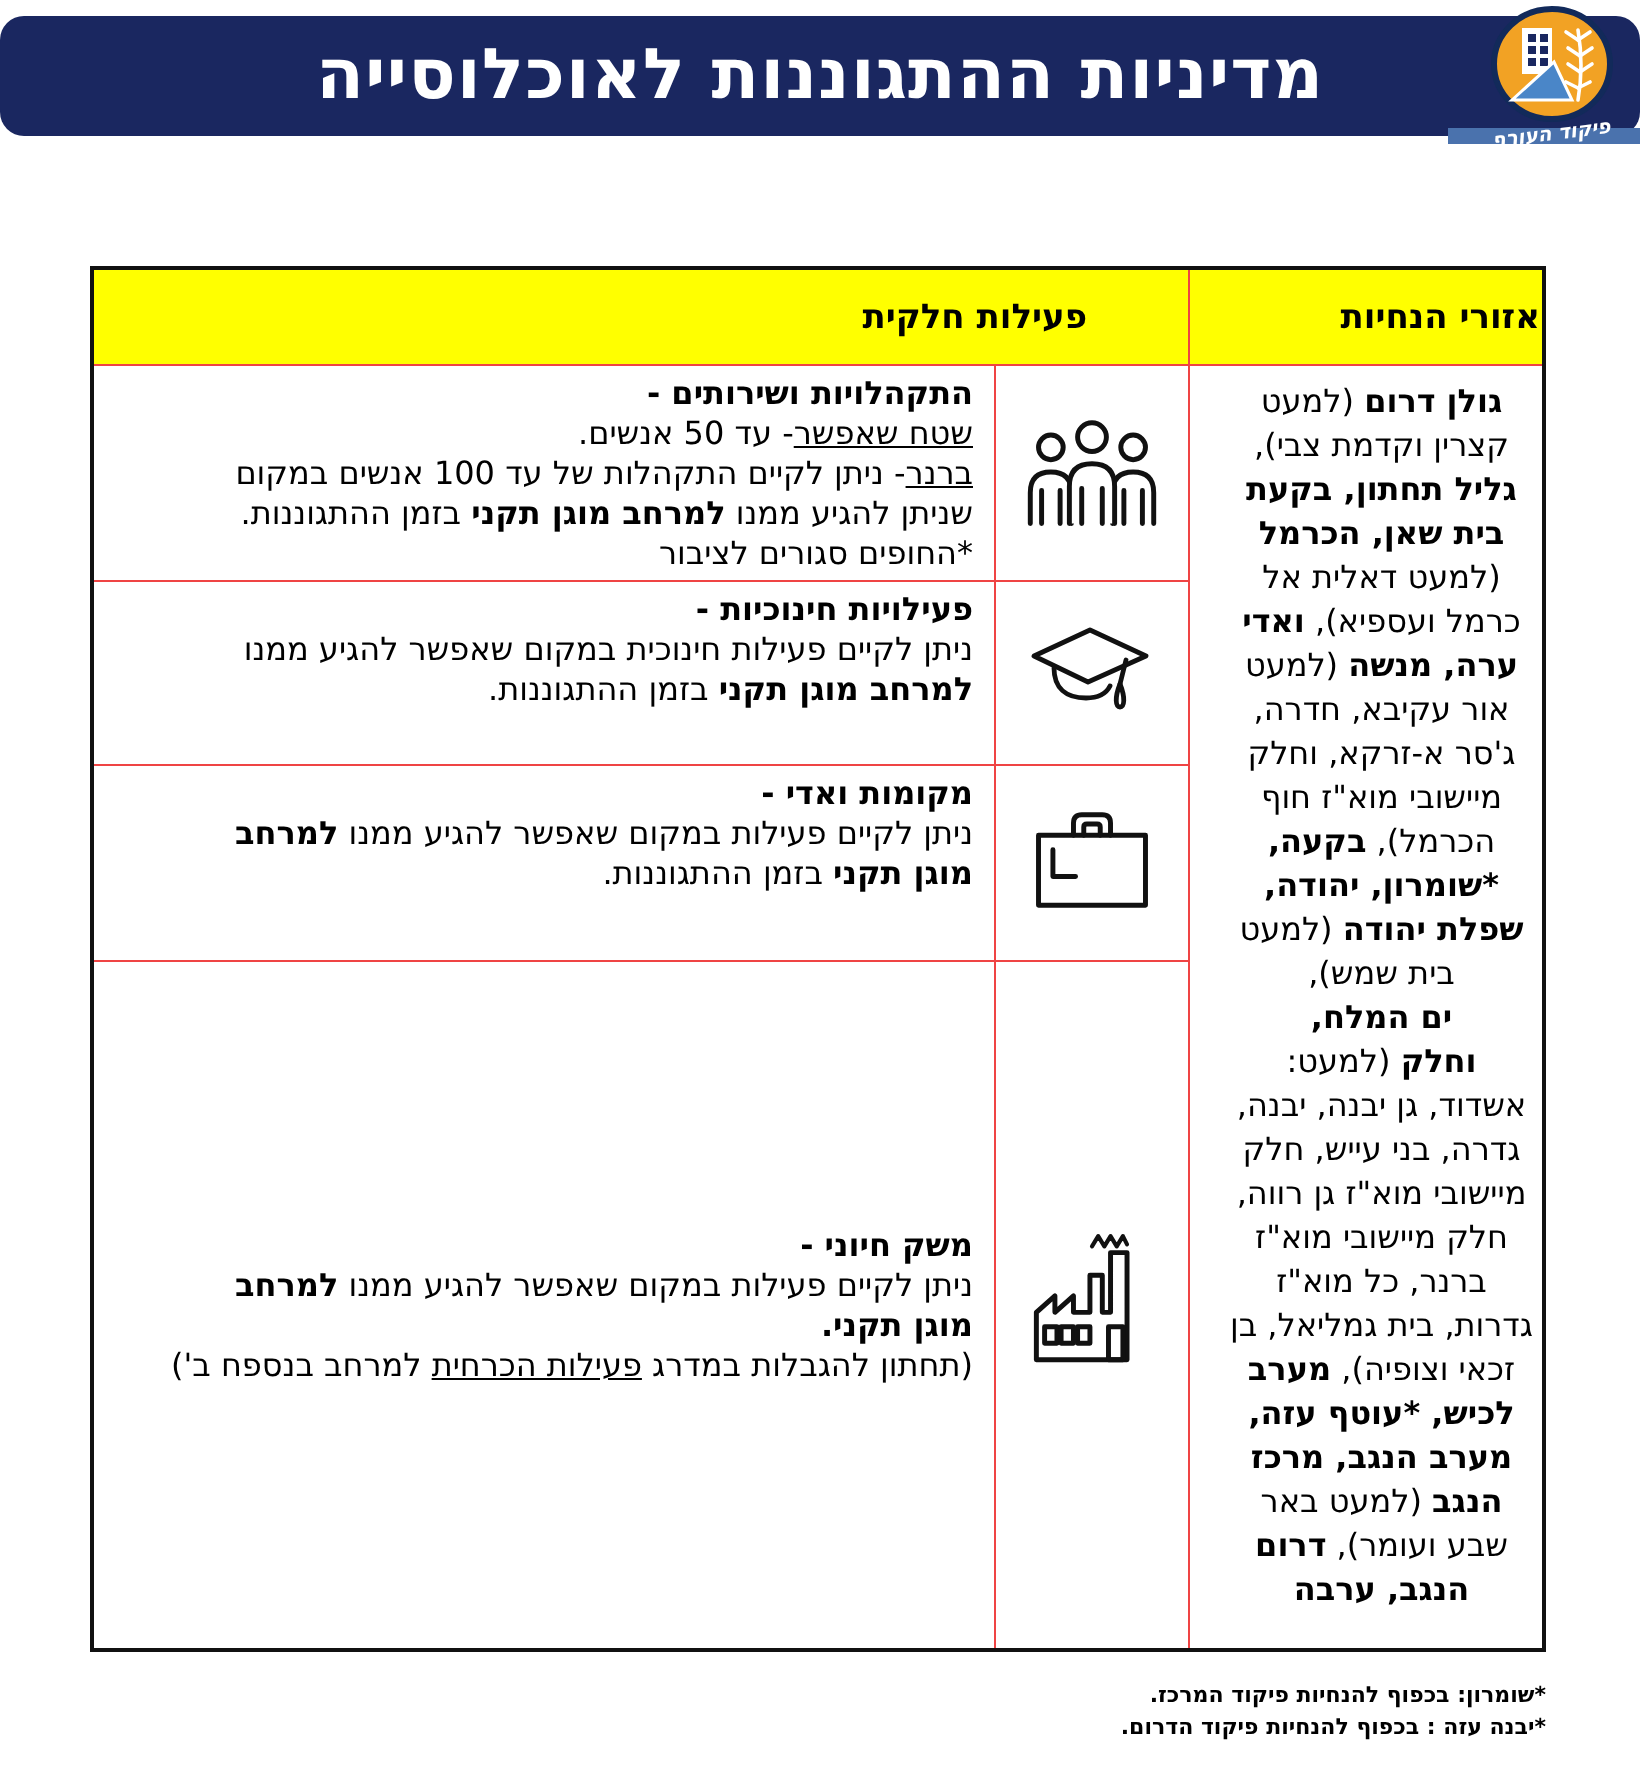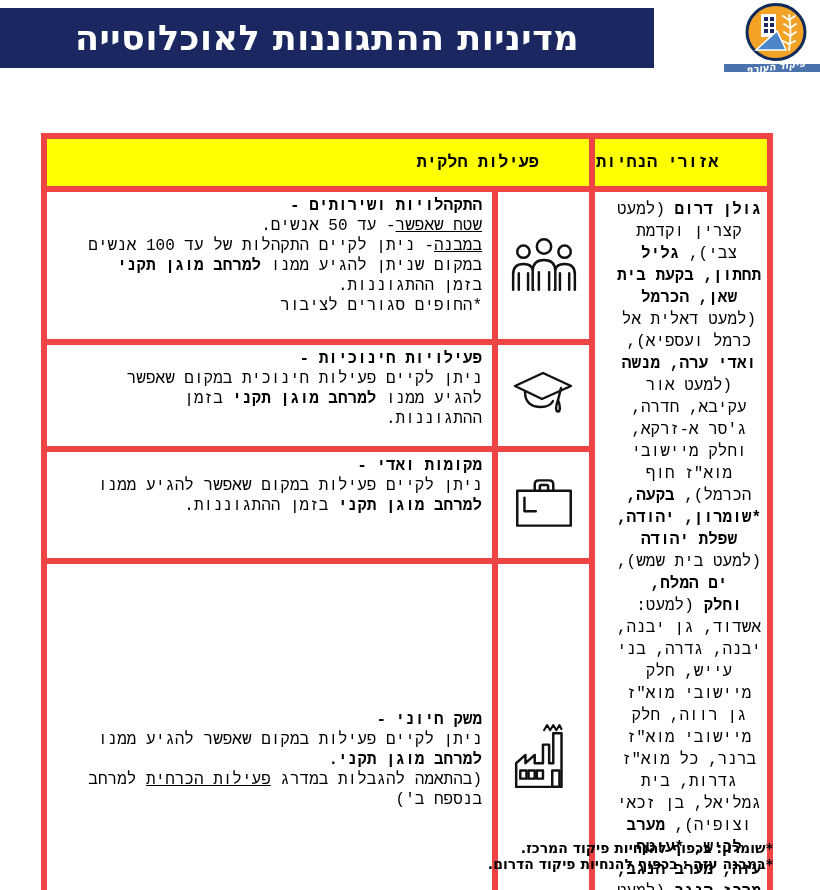--- a/index.html
+++ b/index.html
@@ -1,55 +1,55 @@
 <!DOCTYPE html>
 <html lang="he" dir="rtl"><head>
 <meta charset="utf-8">
 <style>
   html,body{margin:0;padding:0;}
   body{
     width:820px;height:890px;position:relative;background:#fff;
     font-family:"DejaVu Sans",sans-serif;direction:rtl;overflow:hidden;
   }
-  .topbar{position:absolute;top:8px;left:0;width:654px;height:60px;background:#1a2760;}
+  .topbar{position:absolute;top:8px;left:0;width:820px;height:60px;background:#1a2760;border-radius:12px;}
   .topbar .title{
     width:100%;height:60px;line-height:60px;text-align:center;color:#fff;
     font-size:35px;font-weight:bold;letter-spacing:.5px;
   }
   .logo-strip{position:absolute;top:64px;right:0;width:96px;height:8px;background:#4a72ad;}
   .logo{position:absolute;top:2px;right:12px;width:64px;height:74px;}
   .policy-table{
     position:absolute;top:133px;right:47px;width:726px;
     border-collapse:collapse;table-layout:fixed;direction:rtl;
     border:2px solid #111;
   }
-  .policy-table th,.policy-table td{border:6px solid #ef4444;font-family:Liberation Mono, monospace;}
+  .policy-table th,.policy-table td{border:1px solid #ef4444;}
   .policy-table thead th{
     background:#ffff00;height:45px;font-size:17px;font-weight:bold;color:#000;
     vertical-align:middle;
   }
-  th.hdr-areas{text-align:left;}
+  th.hdr-areas{text-align:right;}
   th.hdr-activity{text-align:right;padding-left:4px;padding-right:50px;}
   td.txt{
     text-align:right;vertical-align:top;padding:4px 10px 3px 6px;
     font-size:16px;line-height:20px;color:#000;
   }
   td.ico{text-align:center;vertical-align:middle;padding:0;}
   tr.vital td.txt{vertical-align:middle;}
   td.areas{
     text-align:center;vertical-align:top;padding:7px 4px;
     font-size:16px;line-height:22px;color:#000;
   }
   .areas-text{white-space:pre-wrap;margin-left:16px;}
   .b{font-weight:bold;}
   .u{text-decoration:underline;}
   .line{min-height:20px;margin-left:32px;}
   .footnotes{
     position:absolute;top:840px;right:47px;width:726px;
-    text-align:right;font-size:14px;font-weight:bold;line-height:16px;color:#000;
+    text-align:right;font-size:11px;font-weight:bold;line-height:16px;color:#000;
   }
   .icon-svg{stroke:#111;fill:none;stroke-width:2.4;stroke-linejoin:round;stroke-linecap:round;}
 </style>
 </head>
 <body>
 
 <div class="topbar">
   <div class="title">מדיניות ההתגוננות לאוכלוסייה</div>
 </div>
 <div class="logo-strip"></div>
@@ -110,21 +110,21 @@
           <path d="M50.5 40 V56 M59.5 40 V56"></path>
           <path d="M24 56 V38 q0 -11 11 -11 q11 0 11 11 V56 Z" fill="#fff" stroke="none"></path>
           <circle cx="35" cy="14" r="7" fill="#fff"></circle>
           <path d="M24 56 V38 q0 -11 11 -11 q11 0 11 11 V56"></path>
           <path d="M30 39 V56 M40 39 V56"></path>
         </svg>
       </td>
       <td class="txt">
           <div class="line"><span class="b">התקהלויות ושירותים - </span></div>
           <div class="line"><span class="u">שטח שאפשר</span><span>- עד 50 אנשים.</span></div>
-          <div class="line"><span class="u">במבנה</span><span>- ניתן לקיים התקהלות של עד 100 אנשים במקום שניתן להגיע ממנו </span><span class="b">למרחב מוגן תקני</span><span> בזמן ההתגוננות.</span></div>
+          <div class="line"><span class="u">ברנר</span><span>- ניתן לקיים התקהלות של עד 100 אנשים במקום שניתן להגיע ממנו </span><span class="b">למרחב מוגן תקני</span><span> בזמן ההתגוננות.</span></div>
           <div class="line"><span>*החופים סגורים לציבור</span></div>
         </td>
     </tr>
     <tr style="height:92px">
       <td class="ico">
         <svg class="icon-svg" width="72" height="64" viewBox="0 0 70 64">
           <path d="M6 25 L34 12 L62 25 L33 38 Z" fill="#fff"></path>
           <path d="M16 31 c0 10 6 15 16 15 c6 0 10 -2 12 -6"></path>
           <path d="M52 27 l-3 12"></path>
           <path d="M49 39 c-2.8 7 -2.2 11.5 0 11.5 c2.2 0 2.8 -4.5 0 -11.5 Z"></path>
@@ -156,22 +156,22 @@
           <rect x="12" y="46" width="6" height="8"></rect>
           <rect x="20" y="46" width="6" height="8"></rect>
           <rect x="28" y="46" width="6" height="8"></rect>
           <rect x="43" y="46" width="7" height="16"></rect>
           <path d="M35 7 l3 -5 l3 5 l3 -5 l3 5 l3 -5 l2 4" stroke-width="2"></path>
         </svg>
       </td>
       <td class="txt">
           <div class="line"><span class="b">משק חיוני - </span></div>
           <div class="line"><span>ניתן לקיים פעילות במקום שאפשר להגיע ממנו </span><span class="b">למרחב מוגן תקני.</span></div>
-          <div class="line"><span>(בהתאמה להגבלות במדרג </span><span class="u">פעילות הכרחית</span><span> למרחב בנספח ב')</span></div>
+          <div class="line"><span>(תחתון להגבלות במדרג </span><span class="u">פעילות הכרחית</span><span> למרחב בנספח ב')</span></div>
         </td>
     </tr>
   </tbody>
 </table>
 
 <div class="footnotes">
   <div>*שומרון: בכפוף להנחיות פיקוד המרכז.</div>
-  <div>*במבנה עזה : בכפוף להנחיות פיקוד הדרום.</div>
+  <div>*יבנה עזה : בכפוף להנחיות פיקוד הדרום.</div>
 </div>
 
 </body></html>

